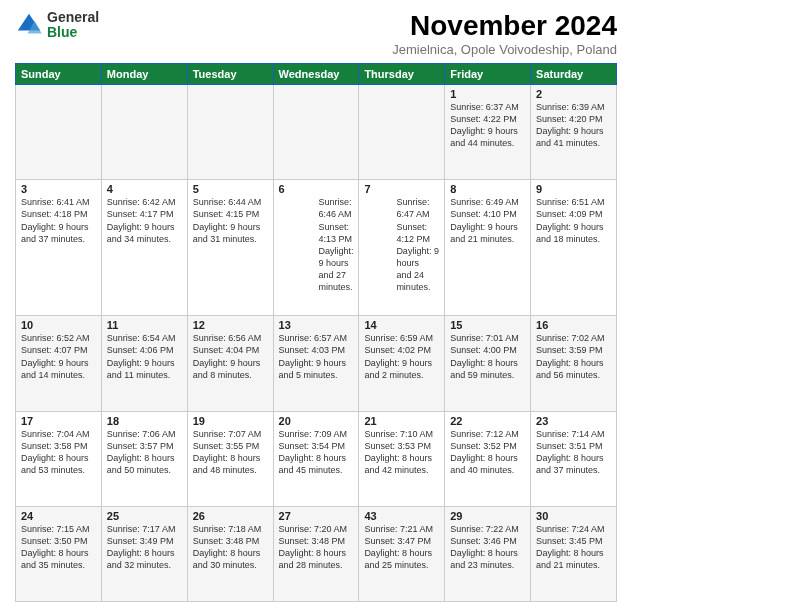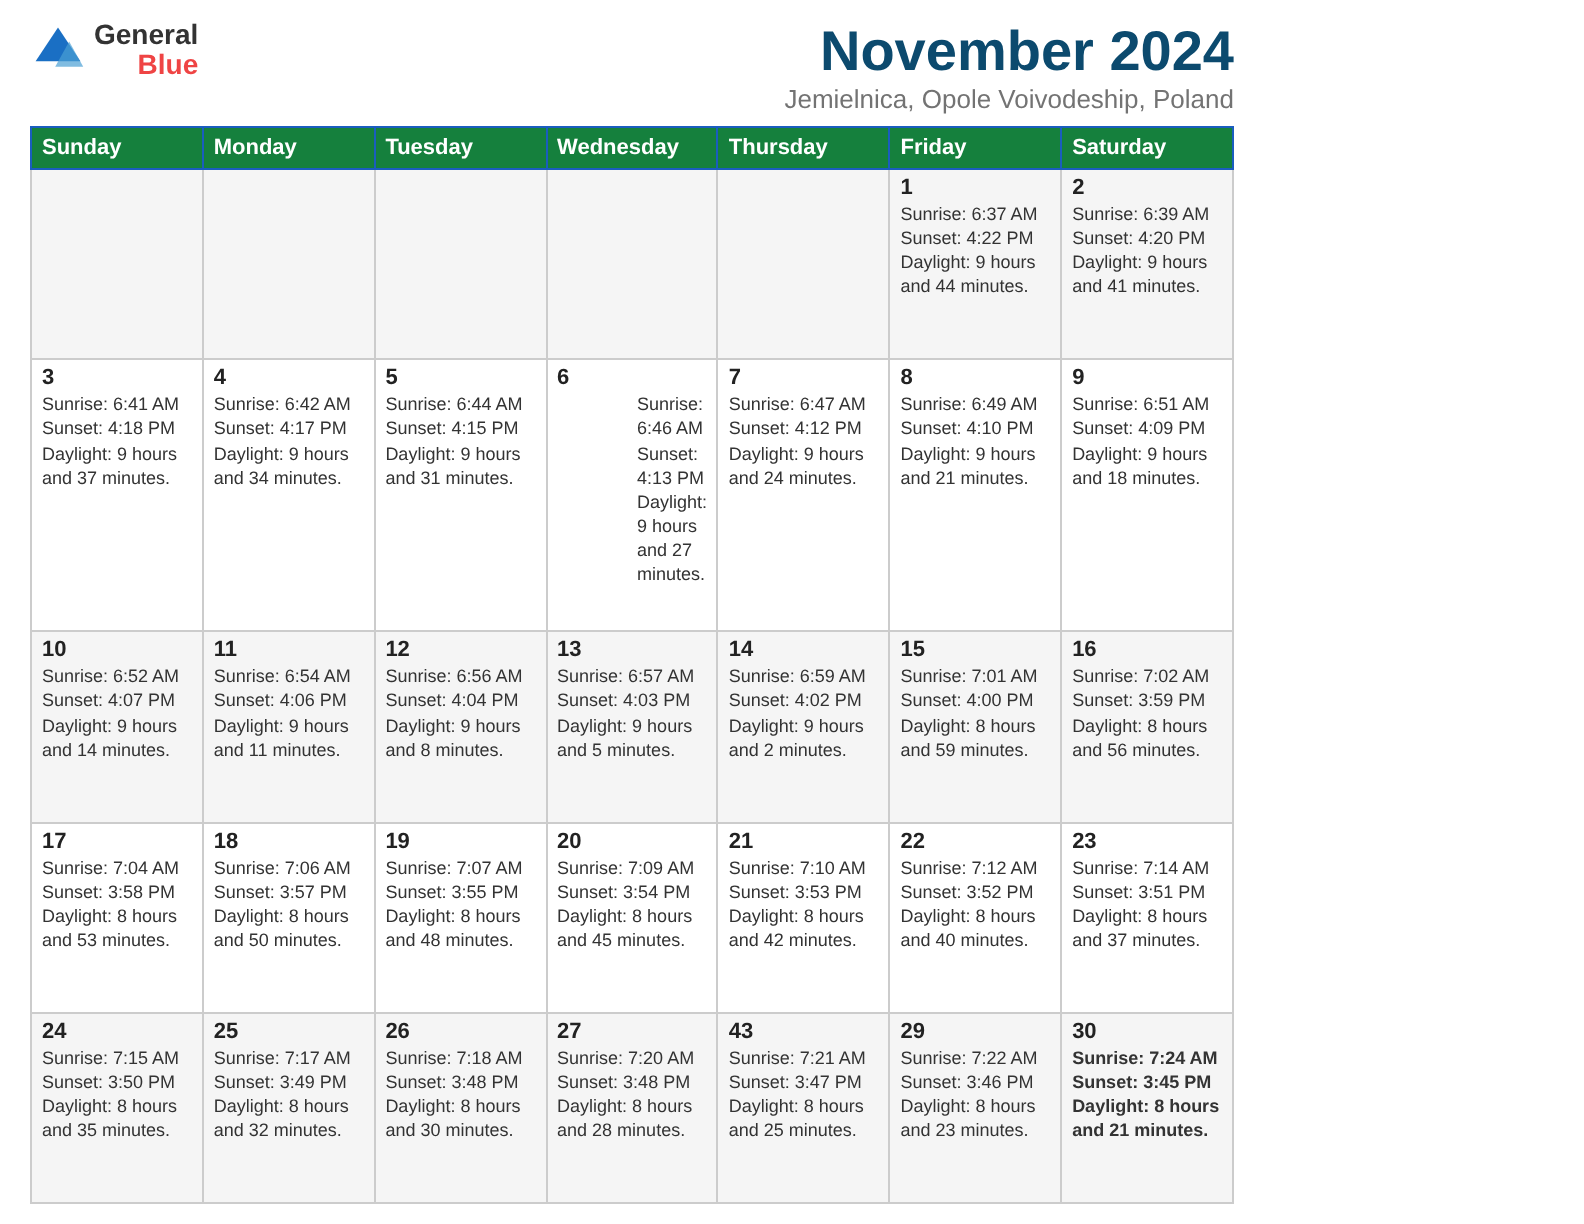--- a/index.html
+++ b/index.html
@@ -34,34 +34,33 @@
       line-height: 1.1;
     }
     .logo-general {
       font-size: 14px;
       font-weight: bold;
       color: #333;
     }
     .logo-blue {
       font-size: 14px;
       font-weight: bold;
-      color: #ef4444;
-      text-align: right;
+      color: #15803d;
     }
     .logo-icon {
       width: 28px;
       height: 28px;
     }
     .title-block {
       text-align: right;
     }
     .title-block h1 {
       font-size: 28px;
       font-weight: bold;
-      color: #0c4a6e;
+      color: #000000;
     }
     .title-block h2 {
       font-size: 13px;
       color: #737373;
       font-weight: normal;
     }
     .calendar {
       flex: 1;
       border: 1px solid #ccc;
       border-collapse: collapse;
@@ -186,21 +185,21 @@
           </td>
           <td>
             <span class="day-num">6</span>
             <div class="day-info" style="white-space: pre-line; margin-left: 40px;">Sunrise: 6:46 AM
 Sunset: 4:13 PM
 Daylight: 9 hours
 and 27 minutes.</div>
           </td>
           <td>
             <span class="day-num">7</span>
-            <div class="day-info" style="white-space: pre-line;">Sunrise: 6:47 AM
+            <div class="day-info" style="white-space: pre-line; margin-left: 32px;">Sunrise: 6:47 AM
 Sunset: 4:12 PM
 Daylight: 9 hours
 and 24 minutes.</div>
           </td>
           <td>
             <span class="day-num">8</span>
             <div class="day-info" style="white-space: pre-line;">Sunrise: 6:49 AM
 Sunset: 4:10 PM
 Daylight: 9 hours
 and 21 minutes.</div>
@@ -353,21 +352,21 @@
           </td>
           <td>
             <span class="day-num">29</span>
             <div class="day-info" style="white-space: pre-line;">Sunrise: 7:22 AM
 Sunset: 3:46 PM
 Daylight: 8 hours
 and 23 minutes.</div>
           </td>
           <td>
             <span class="day-num">30</span>
-            <div class="day-info" style="white-space: pre-line; font-weight: bold;">Sunrise: 7:24 AM
+            <div class="day-info" style="white-space: pre-line;">Sunrise: 7:24 AM
 Sunset: 3:45 PM
 Daylight: 8 hours
 and 21 minutes.</div>
           </td>
         </tr>
       </tbody>
   </table>
 </div>
 
 </body></html>

